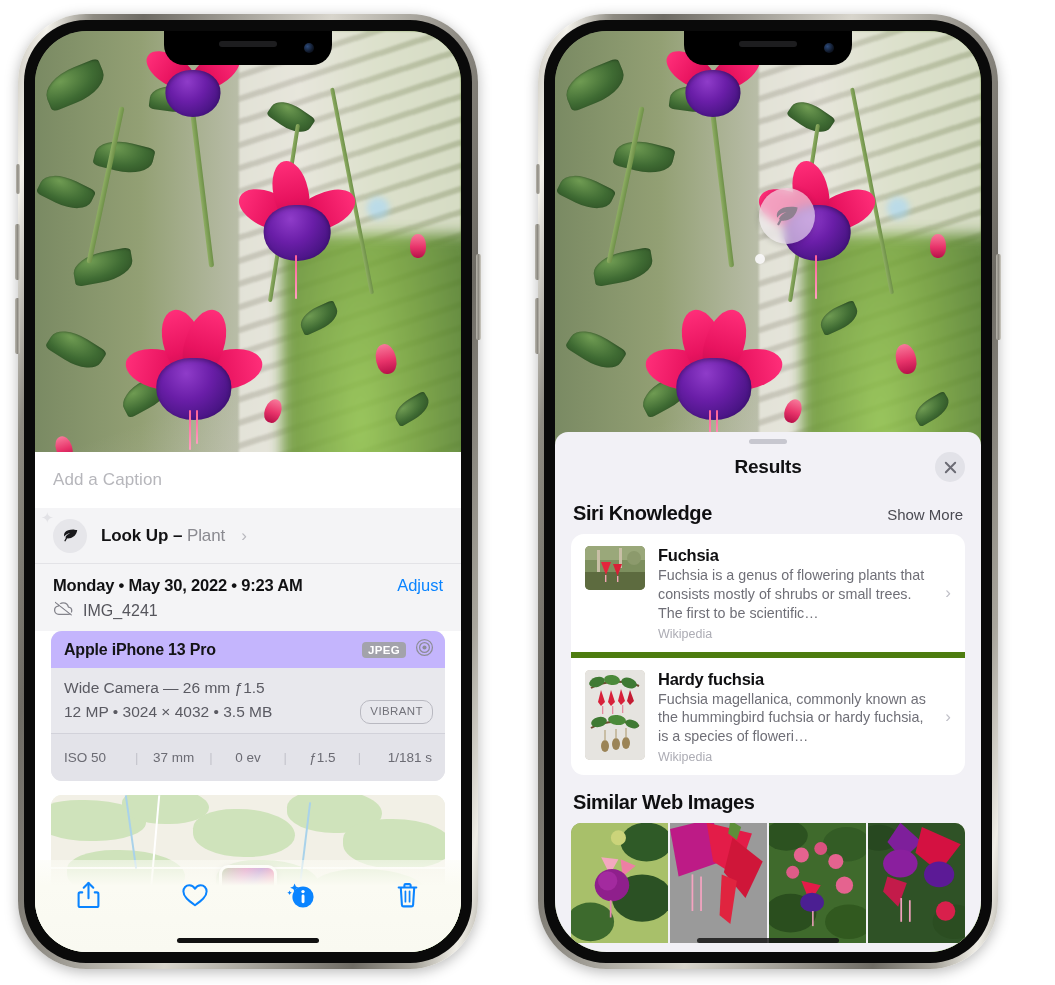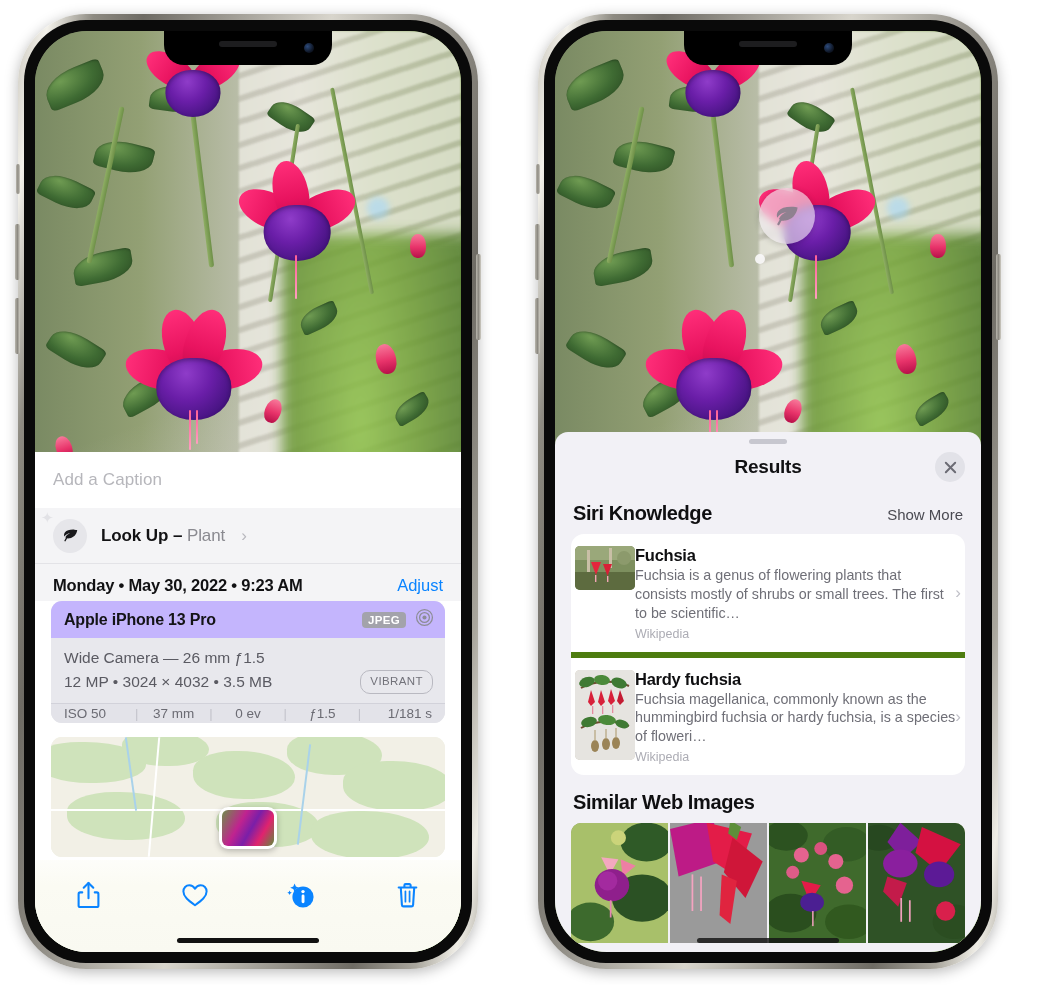--- a/index.html
+++ b/index.html
@@ -190,21 +190,21 @@
   }
   .cam-body { padding: 8px 12px 9px 13px; background: #e8e8ed; }
   .cam-line { font-size: 15.5px; color: #5a5a62; line-height: 1.55; }
   .cam-line2 { display: flex; align-items: center; justify-content: space-between; }
   .chip-vibrant {
     font-size: 11.5px; color: #72727a; border: 1px solid #b9b9c1;
     border-radius: 10px; padding: 2px 9px; letter-spacing: .4px;
   }
   .exif {
     display: flex; align-items: center; background: #e3e3e9;
-    border-top: 1px solid #d2d2da; padding: 2px 13px;
+    border-top: 1px solid #d2d2da; padding: 16px 13px;
   }
   .exif span { font-size: 13.5px; color: #6b6b73; }
   .exif .cell { flex: 1; text-align: center; }
   .exif .cell.first { text-align: left; }
   .exif .cell.last { text-align: right; }
   .exif .sep { color: #c3c3cb; font-size: 13px; }
 
   .map-wrap {
     margin: 14px 16px 0; height: 120px; border-radius: 11px; overflow: hidden;
     position: relative; background: #eef1e4;
@@ -266,21 +266,21 @@
     width: 30px; height: 30px; border-radius: 50%; background: #e2e2e8;
     display: flex; align-items: center; justify-content: center;
   }
   .sec-head {
     display: flex; align-items: baseline; justify-content: space-between;
     padding: 12px 18px 9px;
   }
   .sec-title { font-size: 20px; font-weight: 700; color: #0f0f11; letter-spacing: -.4px; }
   .sec-action { font-size: 15px; color: #4a4a52; }
   .k-card { margin: 0 16px; background: #fff; border-radius: 13px; overflow: hidden; }
-  .k-row { display: flex; align-items: flex-start; padding: 12px 4px 11px; }
+  .k-row { display: flex; align-items: flex-start; gap: 13px; padding: 12px 14px 11px; }
   .k-row + .k-row { border-top: 6px solid #4d7c0f; }
   .k-thumb { flex: 0 0 auto; border-radius: 5px; overflow: hidden; background: #cfc7b6; }
   .k-thumb.t1 { width: 60px; height: 44px; }
   .k-thumb.t2 { width: 60px; height: 90px; }
   .k-body { flex: 1 1 auto; min-width: 0; }
   .k-title { font-size: 16.5px; font-weight: 700; color: #0f0f11; letter-spacing: -.25px; margin-bottom: 1px; }
   .k-desc { font-size: 14.3px; color: #6f6f77; line-height: 1.32; }
   .k-src { font-size: 12.5px; color: #acacb4; margin-top: 4px; }
   .k-chev { flex: 0 0 auto; color: #c0c0c8; font-size: 17px; align-self: center; }
 
@@ -404,20 +404,30 @@
               <span>Look Up –</span>
               <span class="sub">Plant</span>
             </span>
             <span class="chev">›</span>
           </div>
 
           <div style="background:#f4f4f6;">
             <div class="date-row">
               <span class="date-txt">Monday • May 30, 2022 • 9:23 AM</span>
               <span class="adjust">Adjust</span>
+            </div>
+            <div class="file-row">
+              <span>
+                <svg width="21" height="15" viewBox="0 0 26 18" aria-hidden="true">
+                  <path d="M7.2 16.2h11.4c2.6 0 4.6-2 4.6-4.4 0-2.3-1.8-4.2-4.1-4.4C18.5 4.2 15.8 2 12.6 2 9.9 2 7.6 3.6 6.6 6 4 6.3 2 8.4 2 11.1c0 2.8 2.2 5.1 5.2 5.1z" fill="none" stroke="#83838b" stroke-width="1.6" stroke-linejoin="round"></path>
+                  <line x1="3.2" y1="1.6" x2="22.6" y2="16.8" stroke="#83838b" stroke-width="1.6" stroke-linecap="round"></line>
+                  <line x1="4.4" y1="0.6" x2="23.8" y2="15.8" stroke="#f4f4f6" stroke-width="1.6" stroke-linecap="round"></line>
+                </svg>
+              </span>
+              <span class="file-name">IMG_4241</span>
             </div>
           </div>
 
           <div class="cam-card">
             <div class="cam-head">
               <span class="cam-title">Apple iPhone 13 Pro</span>
               <span class="cam-head-right">
                 <span class="chip-jpeg">JPEG</span>
                 <span>
                   <svg width="19" height="19" viewBox="0 0 24 24" aria-hidden="true">

